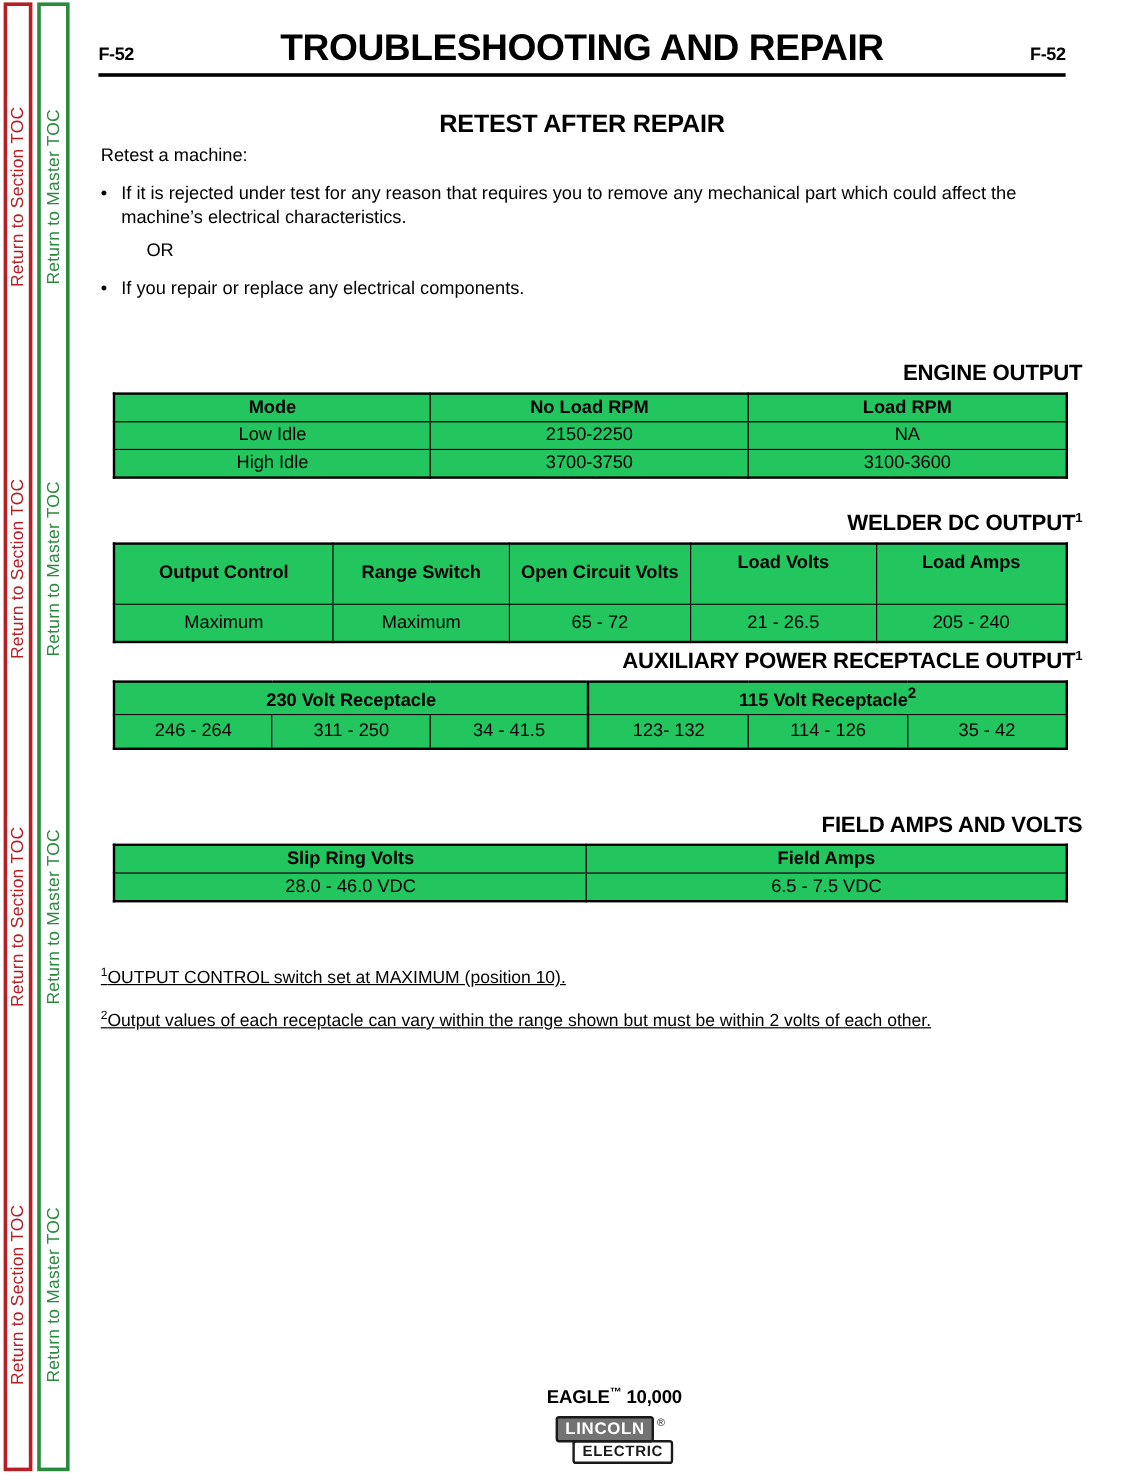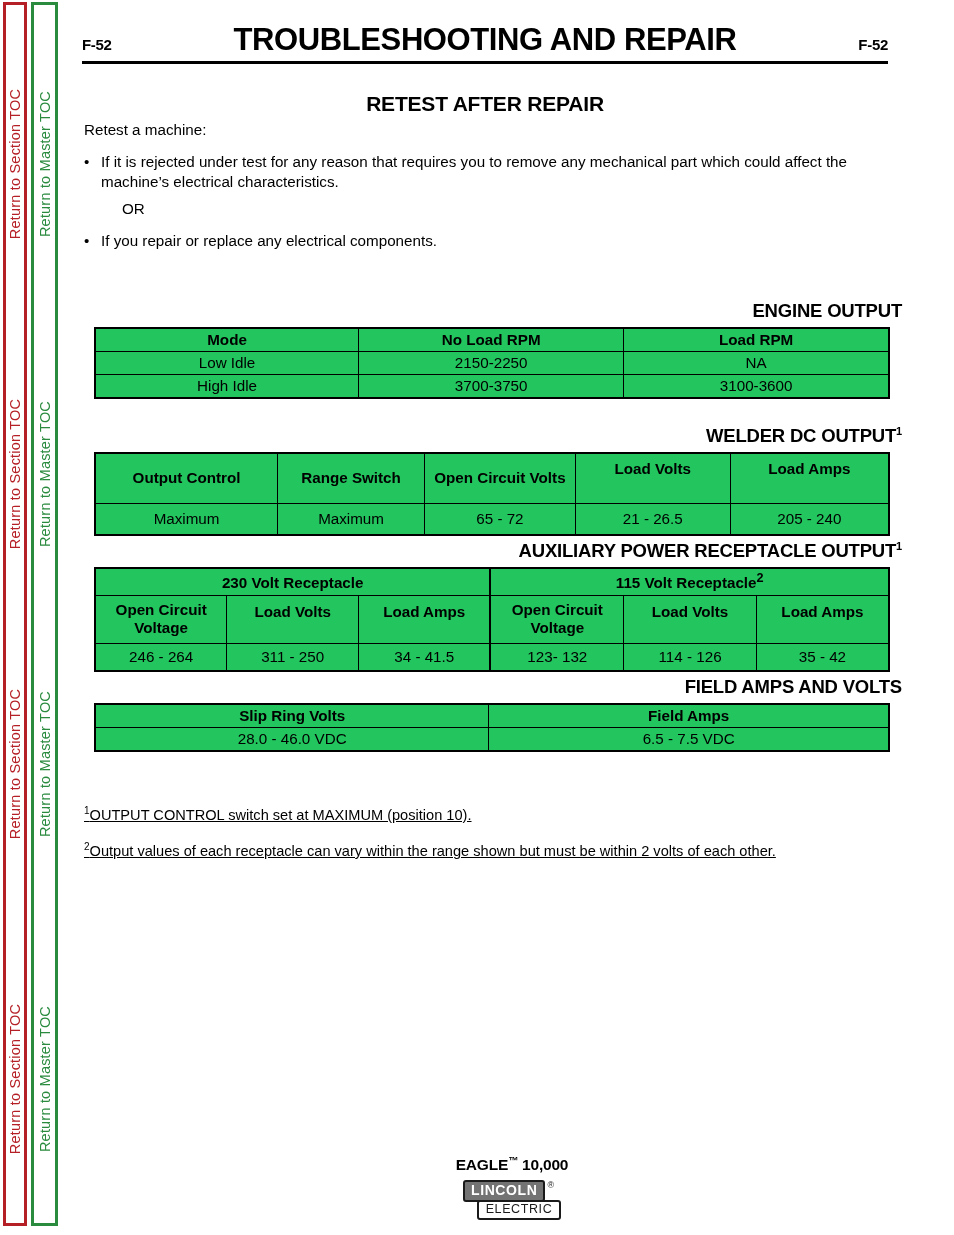--- a/index.html
+++ b/index.html
@@ -189,21 +189,21 @@
     display: inline-block;
     font-size: 9px;
     vertical-align: top;
     margin-left: 2px;
     color: #1a1a1a;
   }
   .logo-electric {
     display: block;
     background: #ffffff;
     color: #1a1a1a;
-    font-weight: normal;
+    font-weight: bold;
     font-size: 12.5px;
     letter-spacing: 0.6px;
     padding: 1px 6px 2px 6px;
     border: 2px solid #1a1a1a;
     border-radius: 3px;
     line-height: 1.05;
     margin: -2px 0 0 14px;
     text-align: center;
     width: 84px;
   }
@@ -322,28 +322,20 @@
         <col style="width:16.8%">
           <col style="width:16.7%">
           <col style="width:16.7%">
       </colgroup>
       <tbody>
         <tr>
           <th colspan="3" style="height:27px"><span>230 Volt Receptacle</span><sup></sup></th>
           <th colspan="3" class="vline-strong"><span>115 Volt Receptacle</span><sup>2</sup></th>
         </tr>
         <tr>
-          <th style="border-top:1.4px solid #000;height:48px">Open Circuit Voltage</th>
-          <th class="vline" style="border-top:1.4px solid #000;vertical-align:top;padding-top:7px">Load Volts</th>
-          <th class="vline" style="border-top:1.4px solid #000;vertical-align:top;padding-top:7px">Load Amps</th>
-          <th class="vline-strong" style="border-top:1.4px solid #000">Open Circuit Voltage</th>
-          <th class="vline" style="border-top:1.4px solid #000;vertical-align:top;padding-top:7px">Load Volts</th>
-          <th class="vline" style="border-top:1.4px solid #000;vertical-align:top;padding-top:7px">Load Amps</th>
-        </tr>
-        <tr>
           <td style="border-top:1.4px solid #000;height:28px">246 - 264</td>
           <td class="vline" style="border-top:1.4px solid #000">311 - 250</td>
           <td class="vline" style="border-top:1.4px solid #000">34 - 41.5</td>
           <td class="vline-strong" style="border-top:1.4px solid #000">123- 132</td>
           <td class="vline" style="border-top:1.4px solid #000">114 - 126</td>
           <td class="vline" style="border-top:1.4px solid #000">35 - 42</td>
         </tr>
       </tbody>
     </table>
   </div>

